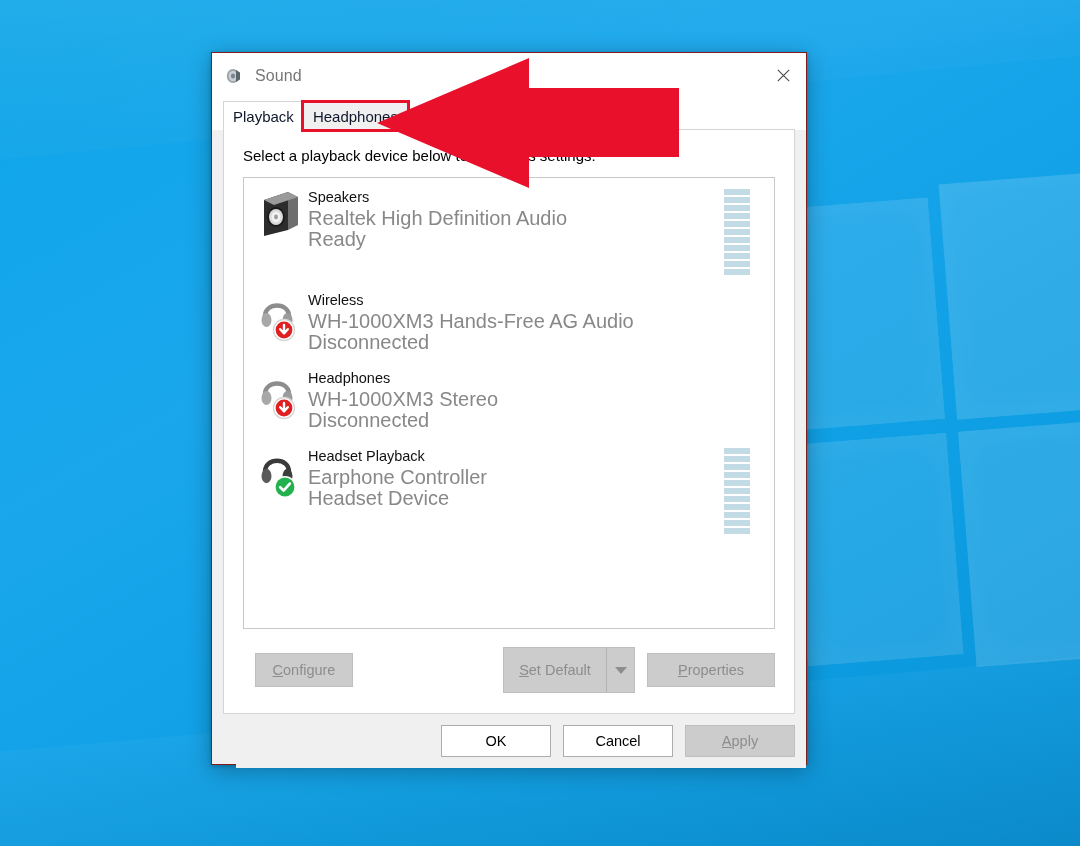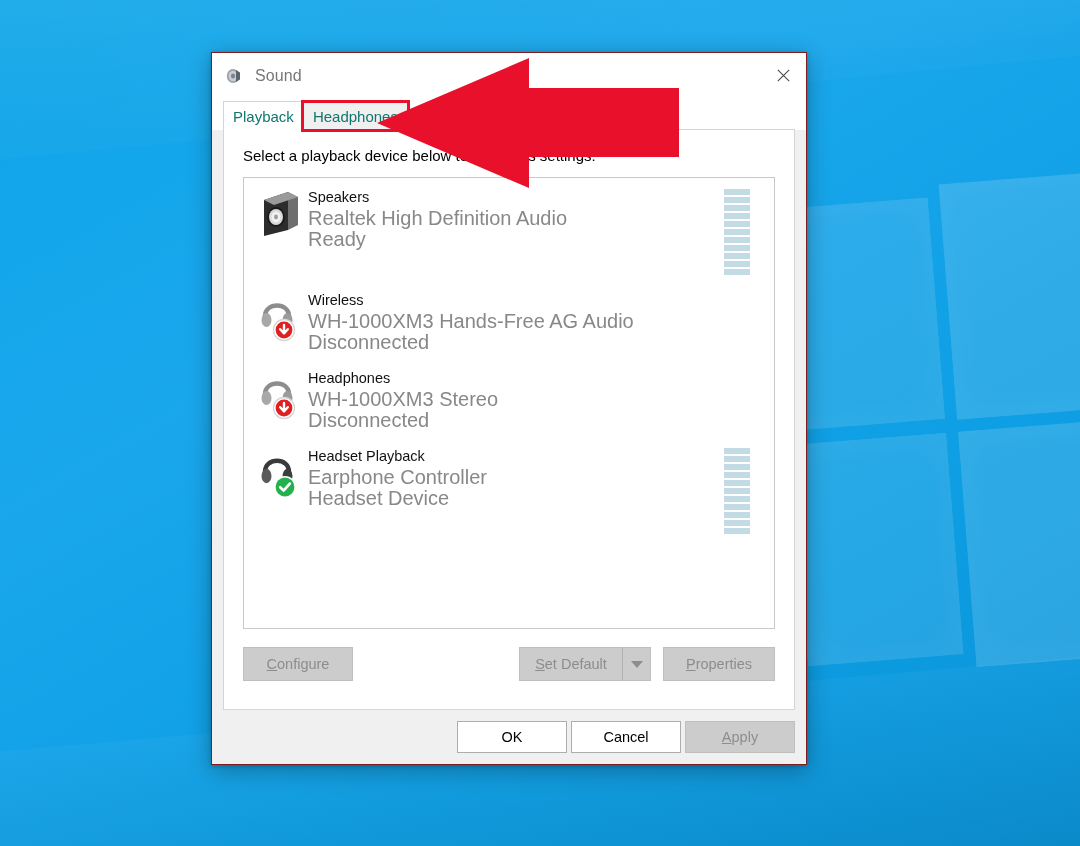--- a/index.html
+++ b/index.html
@@ -86,21 +86,21 @@
     height: 32px;
     padding-left: 11px;
     display: flex; align-items: flex-end;
     position: relative;
     background: #ffffff;
   }
   .tab {
     height: 28px;
     padding: 0 9px;
     display: flex; align-items: center;
-    font-size: 15px; color: #0f766e;
+    font-size: 15px; color: #0f172a;
     position: relative;
     cursor: default;
     background: #f0f0f0;
     border: 1px solid #d5d5d5;
     border-bottom: none;
     margin-right: -1px;
   }
   .tab.selected {
     background: #ffffff;
     border-color: #d5d5d5;
@@ -179,47 +179,47 @@
     height: 34px;
     border: 1px solid #ababab;
     background: #e1e1e1;
     color: #000;
     display: flex; align-items: center; justify-content: center;
     cursor: default;
     font-family: "Liberation Sans", sans-serif;
   }
   .btn.disabled { color: #8d8d8d; background: #cccccc; border-color: #bfbfbf; }
   .btn.primarylike { background: #ffffff; border-color: #adadad; }
-  #configure-button { width: 110px; }
+  #configure-button { width: 98px; margin-left: 12px; }
   #spacer-mid { flex: 1 1 auto; }
   #set-default-group {
-    display: flex; height: 34px;
+    display: flex; height: 46px;
     border: 1px solid #bfbfbf; background: #cccccc;
     margin-right: 12px;
   }
   #set-default-button {
     width: 102px; border: none; background: transparent;
     color: #8d8d8d; font-size: 14.5px;
     display: flex; align-items: center; justify-content: center;
   }
   #set-default-arrow {
     width: 28px; border: none; background: transparent;
     border-left: 1px solid #b3b3b3;
     display: flex; align-items: center; justify-content: center;
   }
-  #properties-button { width: 112px; }
+  #properties-button { width: 128px; }
   .accel { text-decoration: underline; }
 
   
   #footer {
     flex: 0 0 auto;
     height: 54px;
     display: flex; align-items: center; justify-content: flex-end;
     padding-right: 11px;
-    gap: 4px;
+    gap: 12px;
     background: #f0f0f0;
     margin-left: 24px;
   }
   .footer-btn { width: 110px; height: 32px; }
 
   
   #red-arrow {
     position: absolute;
     left: 377px; top: 58px;
     width: 302px; height: 130px;

